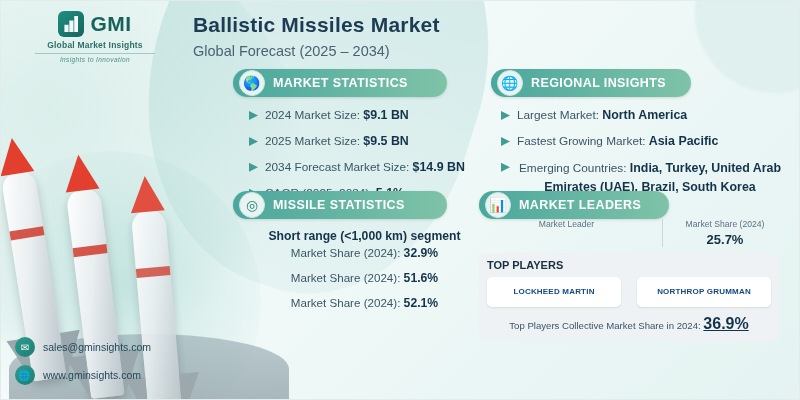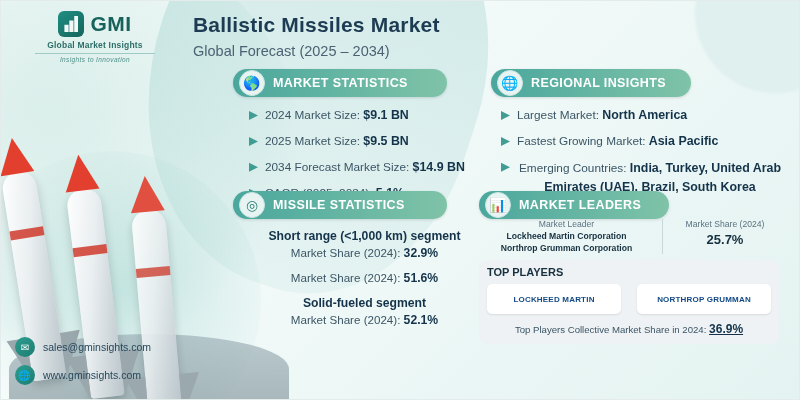--- a/index.html
+++ b/index.html
@@ -142,21 +142,21 @@
   .logo-grid.row2 { margin-top: 6px; width: 68%; margin-left: auto; margin-right: auto; }
   .lc-txt { font-size: 8px; font-weight: bold; color: #1b3a5c; text-align: center; line-height: 1.15; letter-spacing: .2px;}
   .lc-txt .sm { font-size: 5.6px; font-weight: normal; color: #6b7b88; display:block; letter-spacing:.3px;}
   .lc-blue { color:#134a86; }
   .lc-iai { color:#1273bf; font-size: 13px; font-style: italic; }
   .lc-mbda { color:#0f2a5e; font-size: 11px; letter-spacing: 1px;}
   .lc-red { color:#b3132a; }
   .collective {
     text-align: center; font-size: 9.6px; color: #3b5565; margin-top: 8px;
   }
-  .collective b { color: #14334a; font-size: 12px; text-decoration: underline; }
+  .collective b { color: #14334a; font-size: 16px; text-decoration: underline; }
 
   
   .contacts { position: absolute; left: 14px; bottom: 14px; }
   .contact-row { display: flex; align-items: center; margin-top: 8px; }
   .c-ic {
     width: 20px; height: 20px; border-radius: 50%;
     background: linear-gradient(140deg,#2e9d90,#1d7d72); color:#fff;
     display:flex; align-items:center; justify-content:center; font-size: 10px; margin-right: 8px;
   }
   .c-txt { font-size: 10.5px; color: #27485c; }
@@ -255,36 +255,33 @@
   </div>
   <div class="stat-list" style="left:256px; top:228px; width:215px;">
     <div class="seg-block">
       <div class="seg-title">Short range (&lt;1,000 km) segment</div>
       <div class="seg-sub"><span>Market Share (2024):</span> <b>32.9%</b></div>
     </div>
     <div class="seg-block">
       <div class="seg-sub"><span>Market Share (2024):</span> <b>51.6%</b></div>
     </div>
     <div class="seg-block">
-      <div class="seg-title">Solid-fueled segment</div>
       <div class="seg-sub"><span>Market Share (2024):</span> <b>52.1%</b></div>
     </div>
   </div>
 
   <div class="pill" style="left:478px; top:190px; width:190px;">
     <div class="ic">📊</div>
     <div class="lbl">MARKET LEADERS</div>
   </div>
 
   <div class="leaders">
     <div class="leader-head">
       <div style="flex:1; text-align:center;">
         <div class="ml-col">Market Leader</div>
-        <div class="ml-name" style="white-space:pre-line">Lockheed Martin Corporation
-Northrop Grumman Corporation</div>
       </div>
       <div class="divider-v"></div>
       <div class="ms-col" style="width:108px;">
         <div class="ml-col">Market Share (2024)</div>
         <div class="ms-val">25.7%</div>
       </div>
     </div>
 
     <div class="players">
       <div class="players-title">TOP PLAYERS</div>

